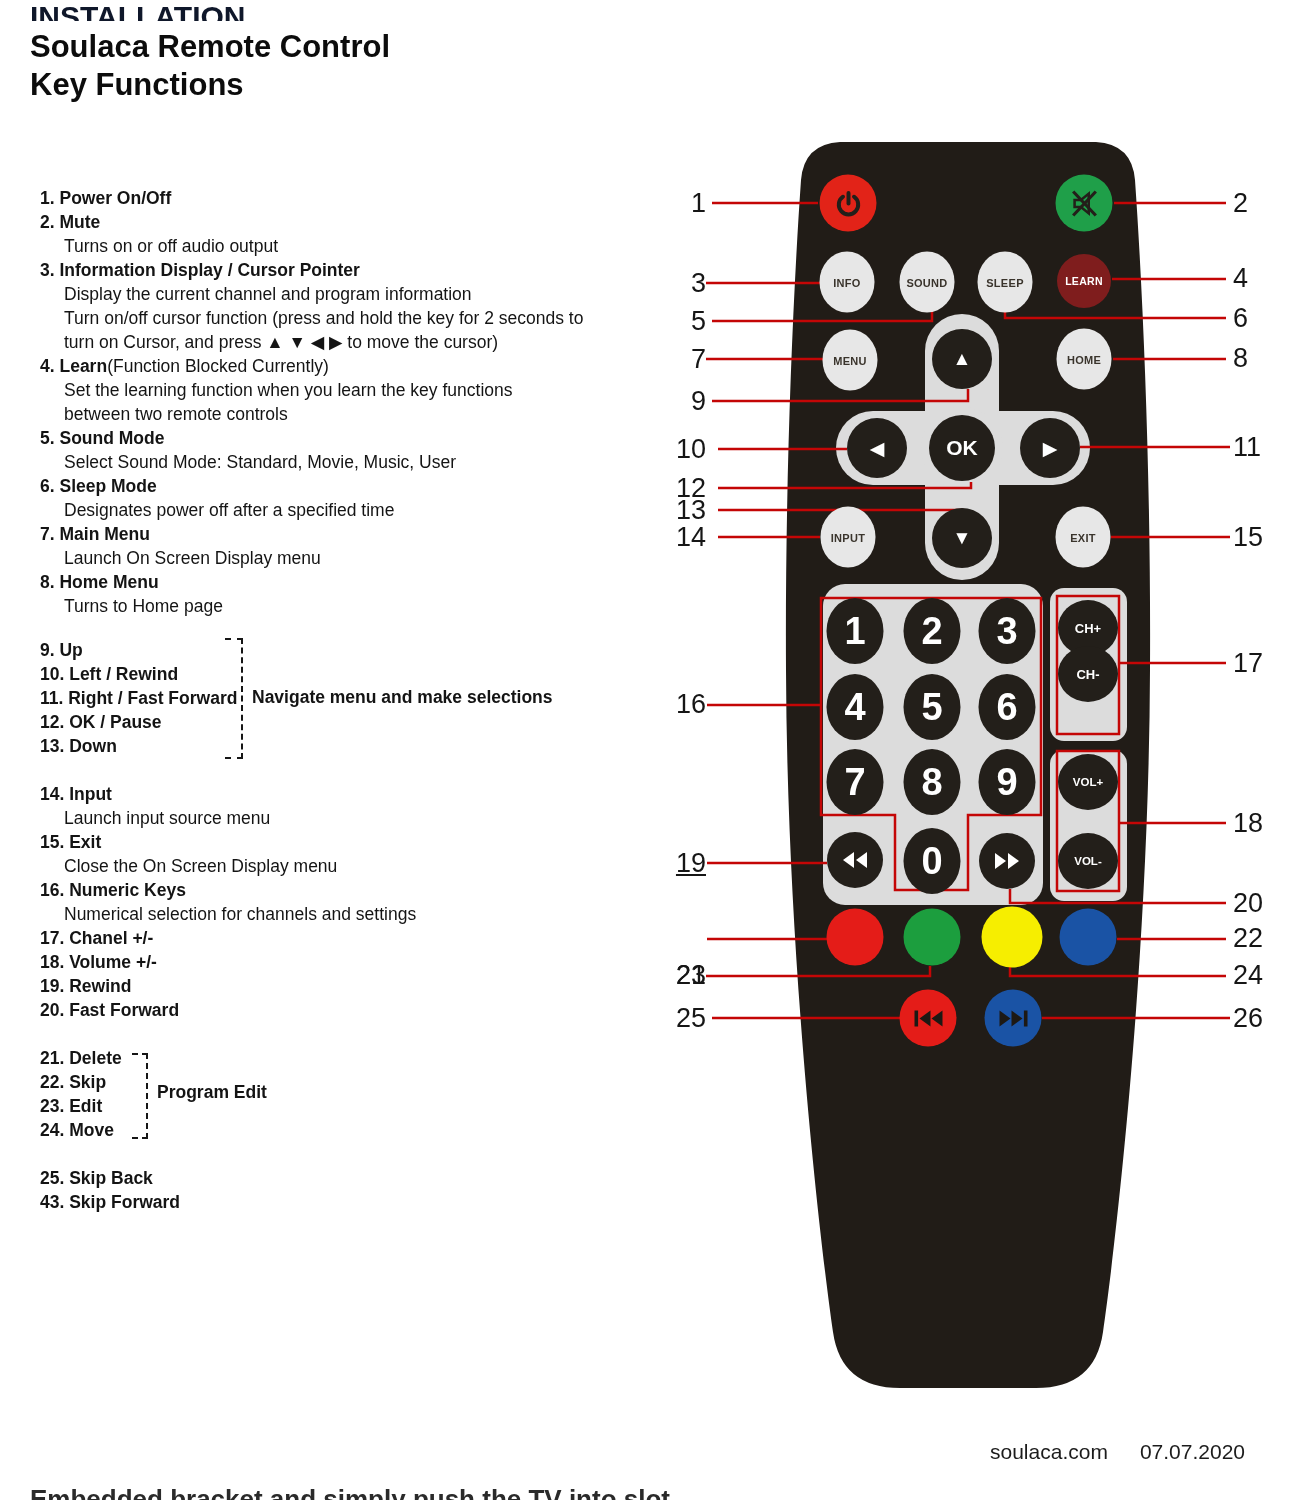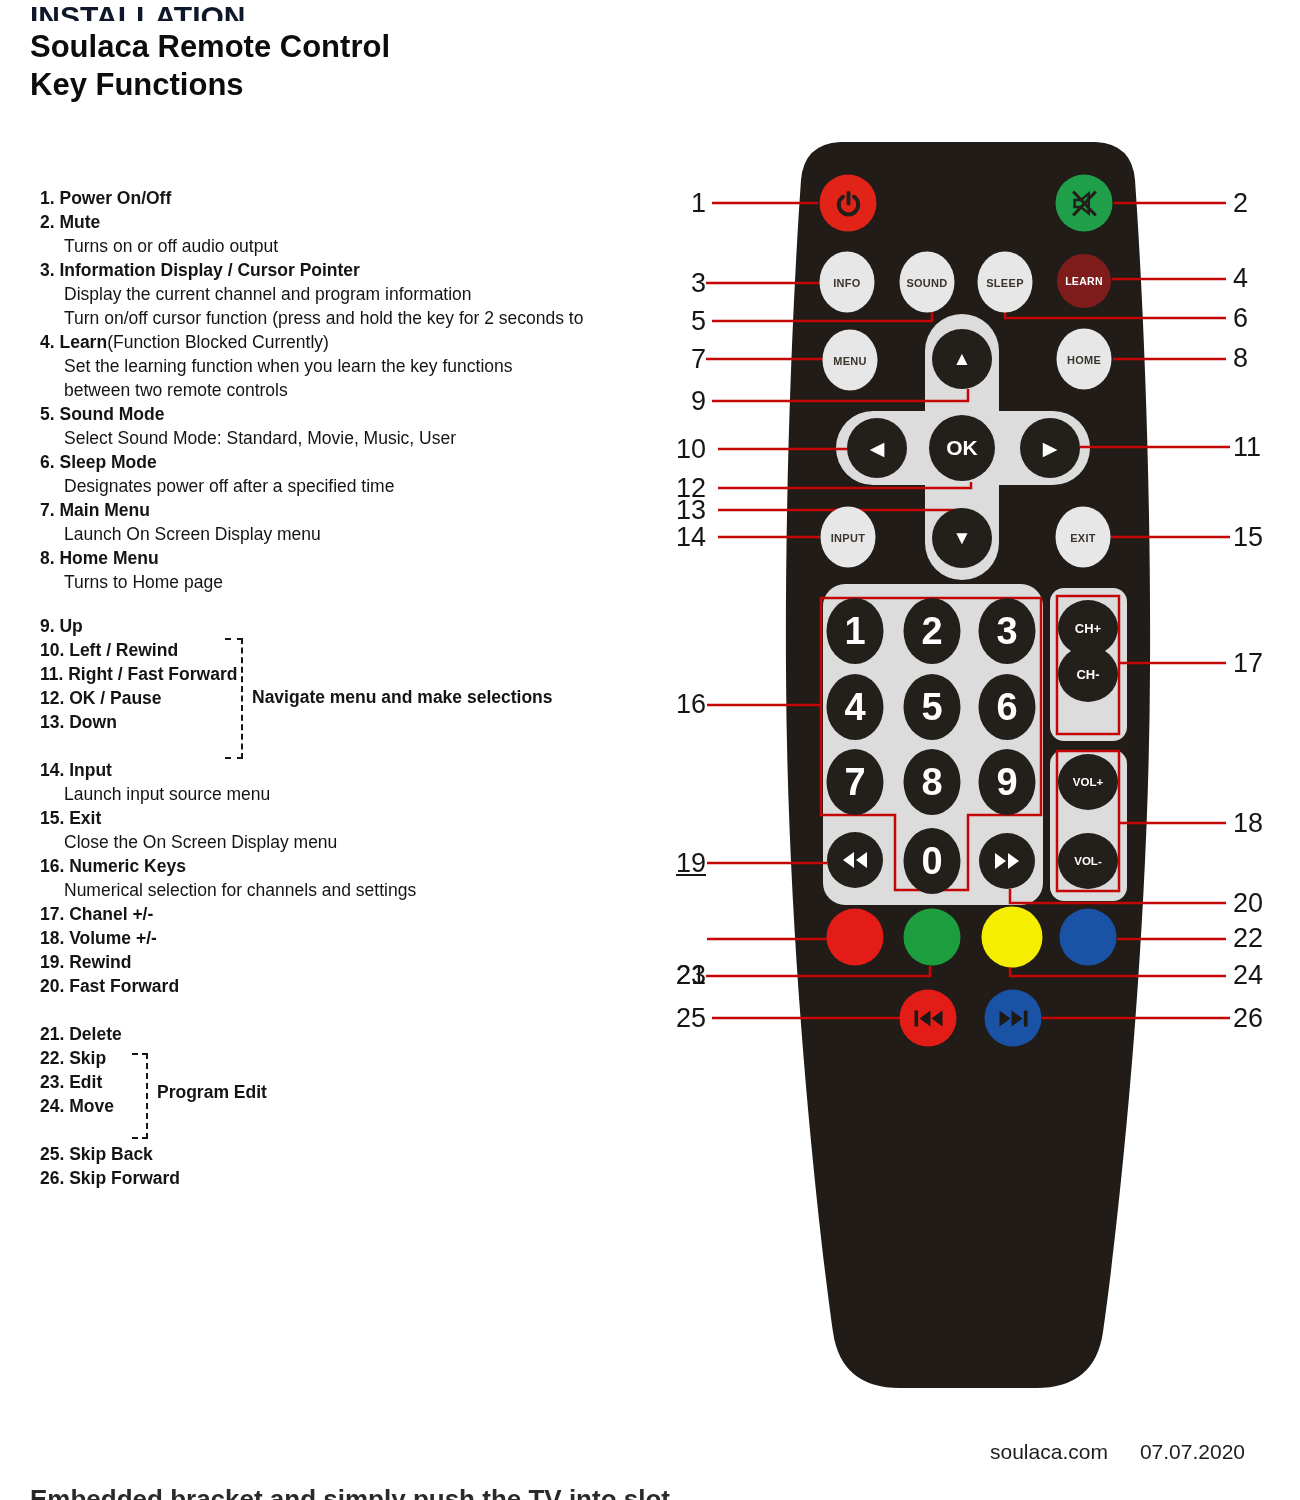--- a/index.html
+++ b/index.html
@@ -55,20 +55,21 @@
   </div>
 
   <div class="klist">
 
   <div class="kl"><span class="b">1. Power On/Off</span><span></span></div>
       <div class="kl"><span class="b">2. Mute</span><span></span></div>
       <div class="kl indent"><span class="b"></span><span>Turns on or off audio output</span></div>
       <div class="kl"><span class="b">3. Information Display / Cursor Pointer</span><span></span></div>
       <div class="kl indent"><span class="b"></span><span>Display the current channel and program information</span></div>
       <div class="kl indent"><span class="b"></span><span>Turn on/off cursor function (press and hold the key for 2 seconds to</span></div>
+      <div class="kl indent"><span class="b"></span><span>turn on Cursor, and press ▲ ▼ ◀ ▶ to move the cursor)</span></div>
       <div class="kl"><span class="b">4. Learn</span><span>(Function Blocked Currently)</span></div>
       <div class="kl indent"><span class="b"></span><span>Set the learning function when you learn the key functions</span></div>
       <div class="kl indent"><span class="b"></span><span>between two remote controls</span></div>
       <div class="kl"><span class="b">5. Sound Mode</span><span></span></div>
       <div class="kl indent"><span class="b"></span><span>Select Sound Mode: Standard, Movie, Music, User</span></div>
       <div class="kl"><span class="b">6. Sleep Mode</span><span></span></div>
       <div class="kl indent"><span class="b"></span><span>Designates power off after a specified time</span></div>
       <div class="kl"><span class="b">7. Main Menu</span><span></span></div>
       <div class="kl indent"><span class="b"></span><span>Launch On Screen Display menu</span></div>
       <div class="kl"><span class="b">8. Home Menu</span><span></span></div>
@@ -86,21 +87,21 @@
       <div class="kl indent"><span class="b"></span><span>Numerical selection for channels and settings</span></div>
       <div class="kl"><span class="b">17. Chanel +/-</span><span></span></div>
       <div class="kl"><span class="b">18. Volume +/-</span><span></span></div>
       <div class="kl"><span class="b">19. Rewind</span><span></span></div>
       <div class="kl"><span class="b">20. Fast Forward</span><span></span></div>
       <div class="kl" style="margin-top: 24px;"><span class="b">21. Delete</span><span></span></div>
       <div class="kl"><span class="b">22. Skip</span><span></span></div>
       <div class="kl"><span class="b">23. Edit</span><span></span></div>
       <div class="kl"><span class="b">24. Move</span><span></span></div>
       <div class="kl" style="margin-top: 24px;"><span class="b">25. Skip Back</span><span></span></div>
-      <div class="kl"><span class="b">26. Skip Forward</span><span></span></div>
+      <div class="kl"><span class="b">43. Skip Forward</span><span></span></div>
     </div>
 
   <div class="bracket" style="left:225px;top:638px;width:16px;height:117px;"></div>
   <div class="bracket-label" style="left:252px;top:687px;">Navigate menu and make selections</div>
   <div class="bracket" style="left:132px;top:1053px;width:14px;height:82px;"></div>
   <div class="bracket-label" style="left:157px;top:1082px;">Program Edit</div>
 
   <svg class="layer" width="1300" height="1500" viewBox="0 0 1300 1500">
     <path fill="#211c17" d="M 840 142 L 1096 142 Q 1132 144 1135 180 C 1144 310 1151 490 1150 670
          C 1149 950 1117 1235 1103 1332 Q 1095 1388 1036 1388 L 900 1388

